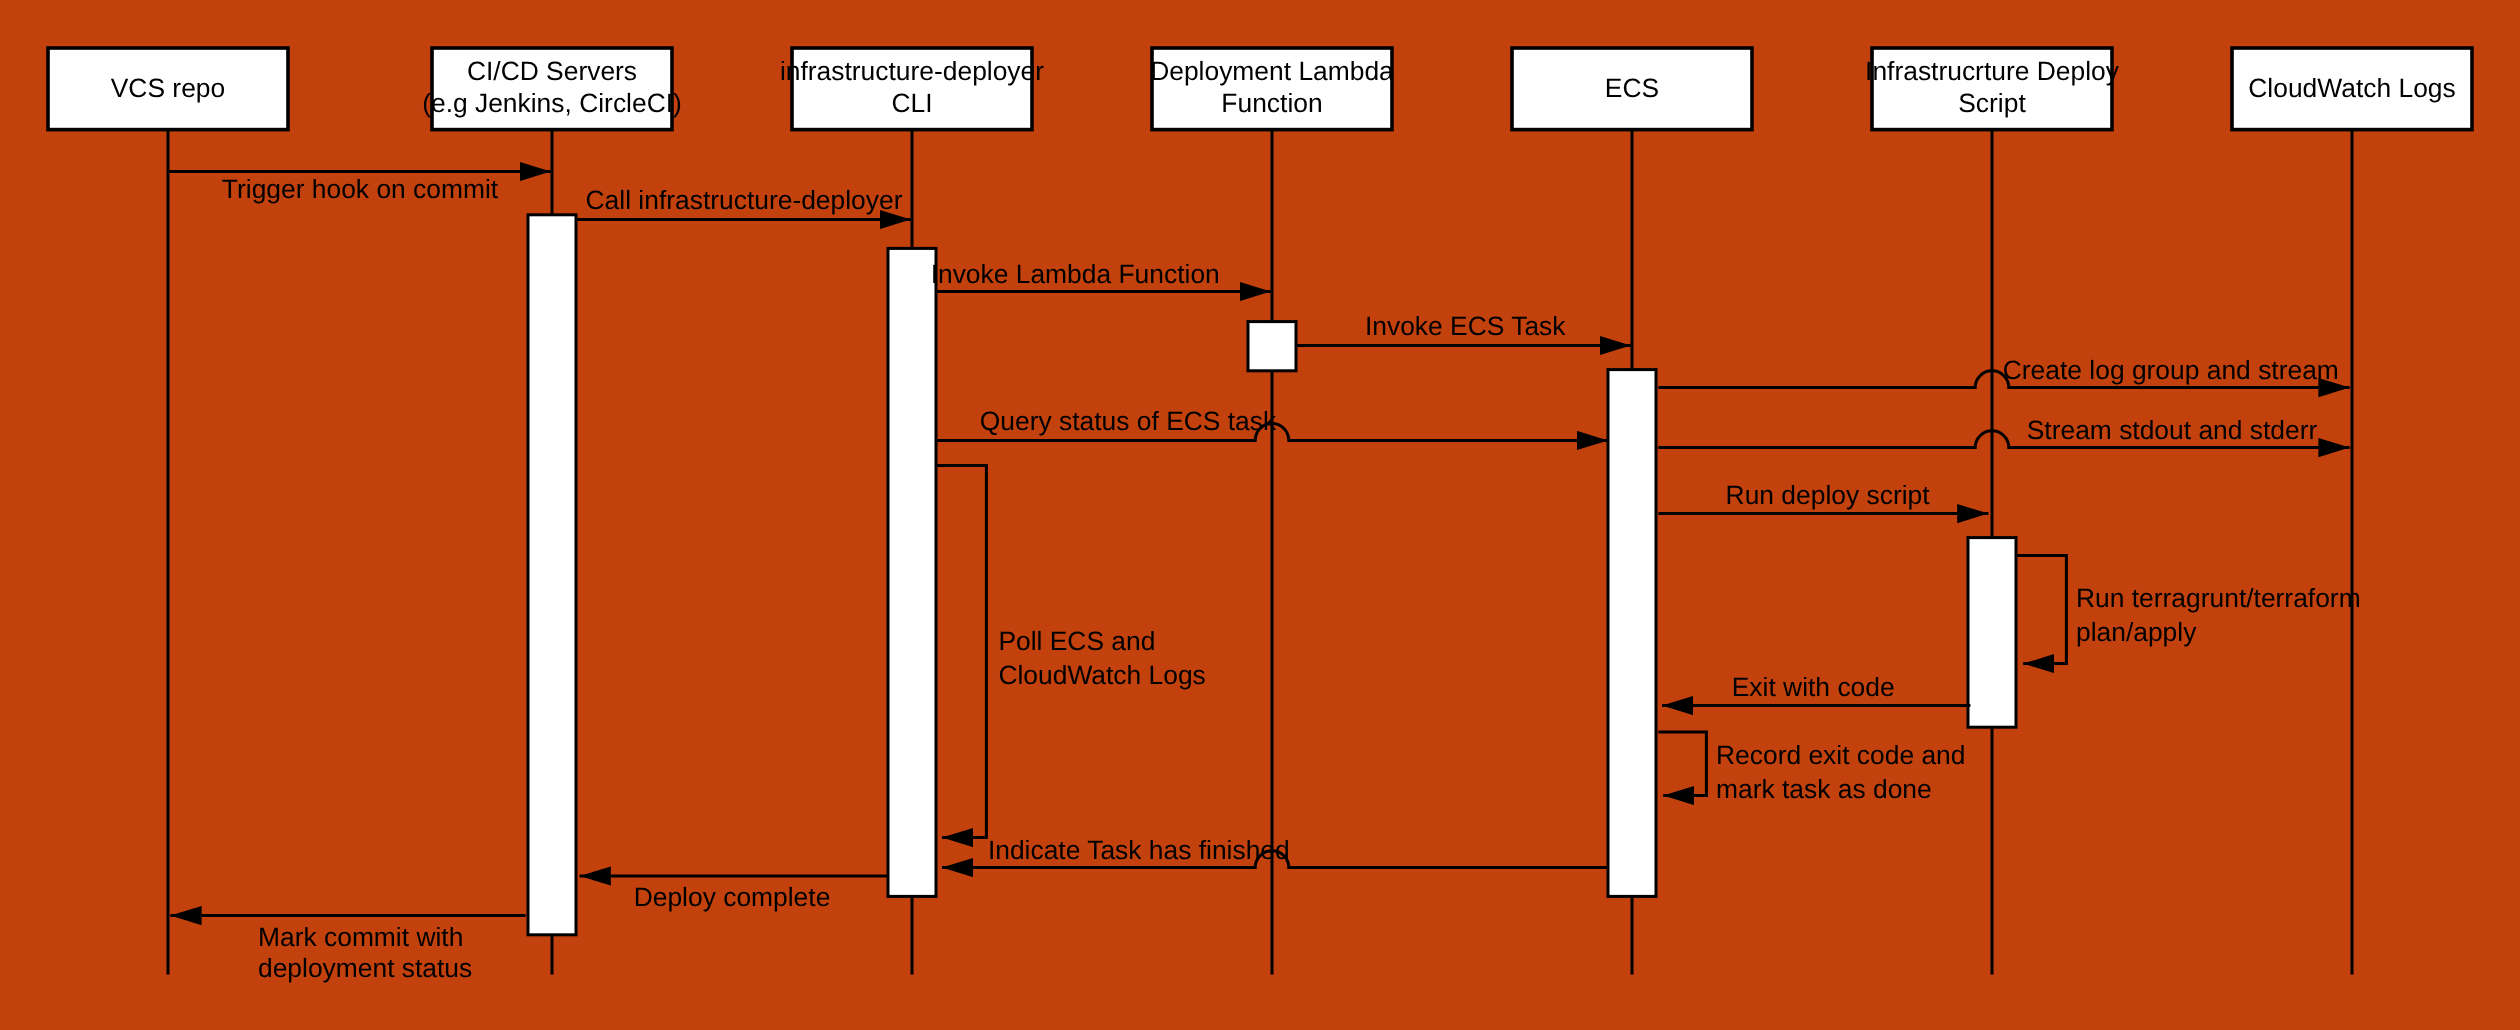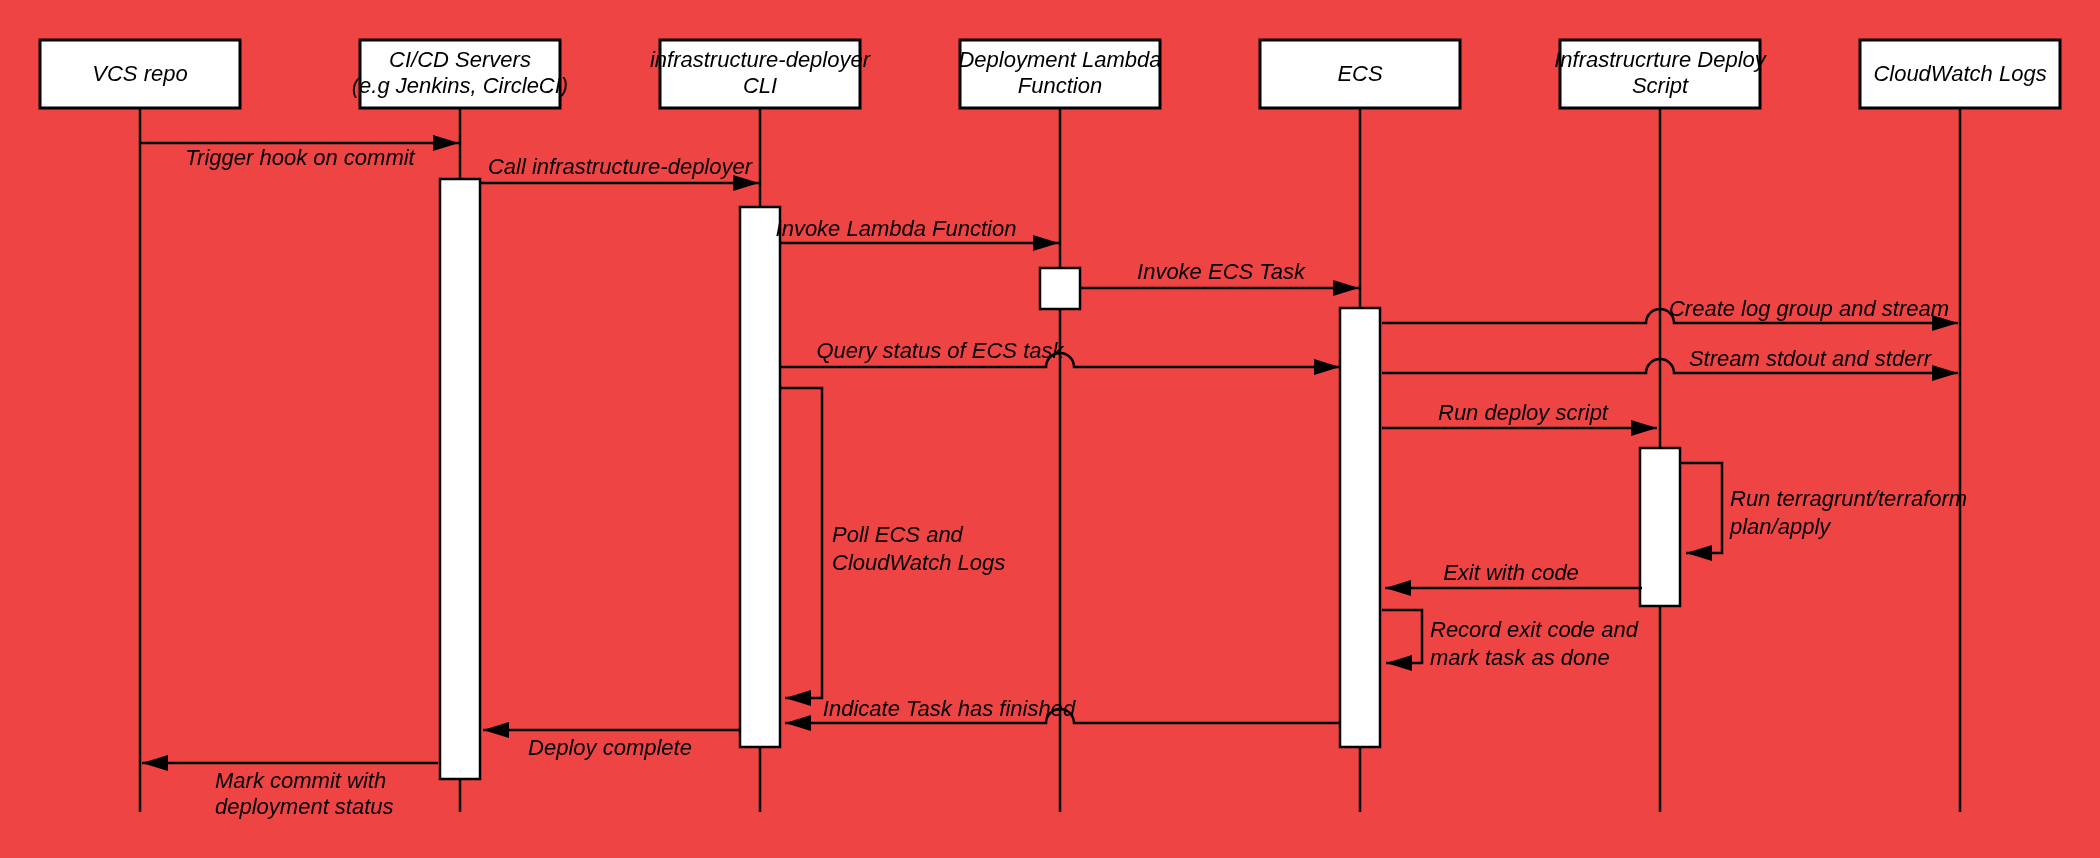--- a/index.html
+++ b/index.html
@@ -4,23 +4,22 @@
 <style>
   html, body {
     margin: 0;
     padding: 0;
     background: #ffffff;
   }
   .stage {
     position: relative;
     width: 2100px;
     height: 858px;
-    background: #ef4444;
+    background: #c2410c;
     overflow: hidden;
-    font-style: italic;
   }
   svg {
     display: block;
     font-family: "Liberation Sans", sans-serif;
   }
   .participant-rect {
     fill: #ffffff;
     stroke: #000000;
     stroke-width: 3;
   }

